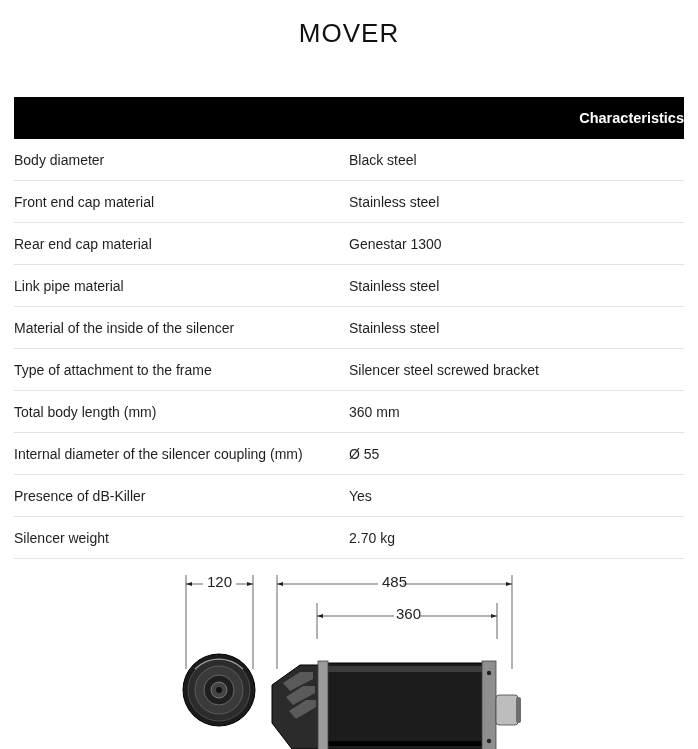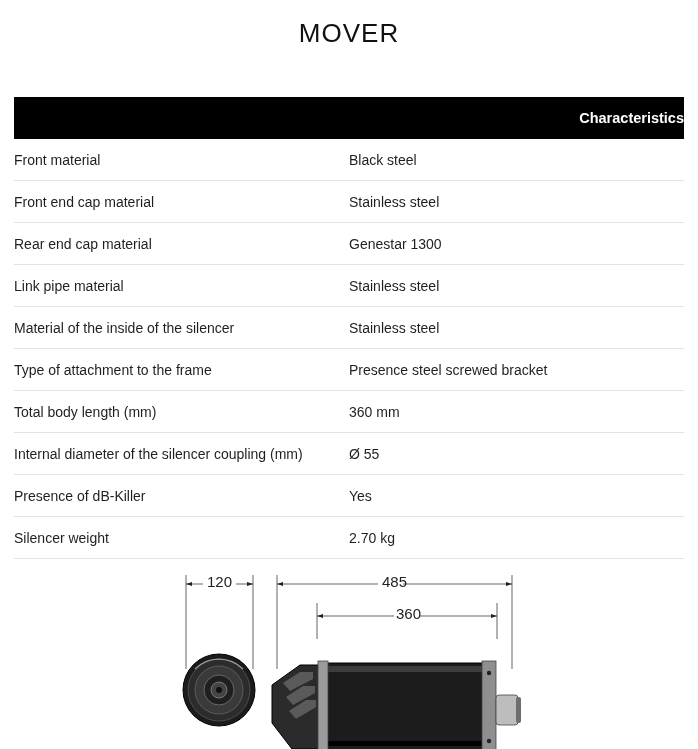--- a/index.html
+++ b/index.html
@@ -94,42 +94,42 @@
   <div class="title">MOVER</div>
 
   <table class="spec-table">
     <thead>
       <tr>
         <th colspan="2">Characteristics</th>
       </tr>
     </thead>
     <tbody>
       <tr>
-        <td class="label">Front material</td>
+        <td class="label">Body diameter</td>
         <td class="value">Black steel</td>
       </tr>
       <tr>
         <td class="label">Front end cap material</td>
         <td class="value">Stainless steel</td>
       </tr>
       <tr>
         <td class="label">Rear end cap material</td>
         <td class="value">Genestar 1300</td>
       </tr>
       <tr>
         <td class="label">Link pipe material</td>
         <td class="value">Stainless steel</td>
       </tr>
       <tr>
         <td class="label">Material of the inside of the silencer</td>
         <td class="value">Stainless steel</td>
       </tr>
       <tr>
         <td class="label">Type of attachment to the frame</td>
-        <td class="value">Presence steel screwed bracket</td>
+        <td class="value">Silencer steel screwed bracket</td>
       </tr>
       <tr>
         <td class="label">Total body length (mm)</td>
         <td class="value">360 mm</td>
       </tr>
       <tr>
         <td class="label">Internal diameter of the silencer coupling (mm)</td>
         <td class="value">Ø 55</td>
       </tr>
       <tr>

